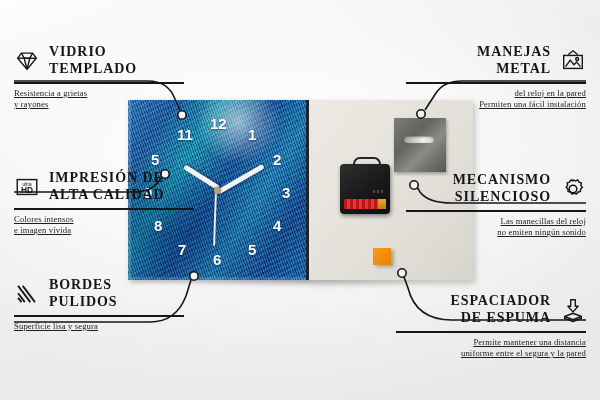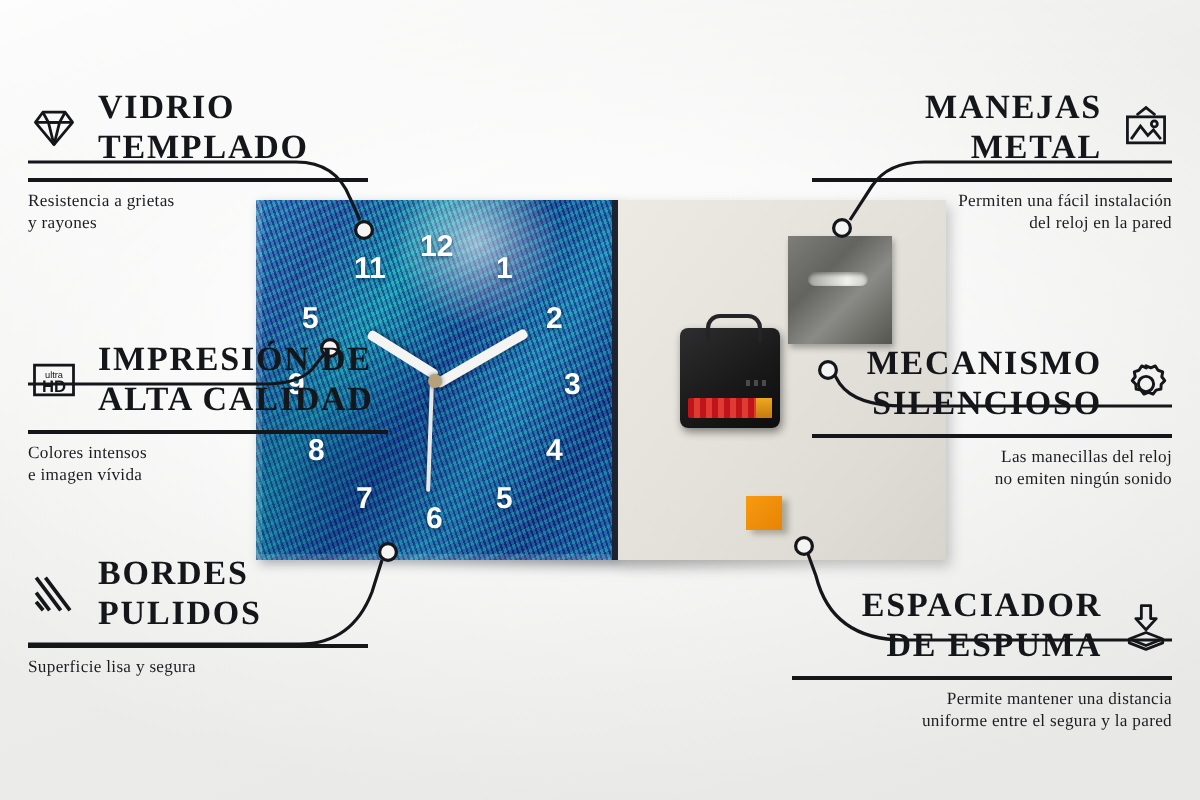--- a/index.html
+++ b/index.html
@@ -66,24 +66,24 @@
   .foam{position:absolute;left:64px;top:148px;width:18px;height:17px;
     background:linear-gradient(135deg,#f89a10,#e78405);
     box-shadow:3px 2px 3px rgba(70,60,40,0.35);}
 
   
   .callout{position:absolute;width:200px;}
   .callout.left{text-align:left;}
   .callout.right{text-align:right;}
   .co-head{display:flex;align-items:center;gap:9px;}
   .callout.right .co-head{justify-content:flex-end;}
-  .co-title{font-size:17px;font-weight:700;letter-spacing:0.9px;color:#14161a;line-height:1.18;
+  .co-title{font-size:14px;font-weight:700;letter-spacing:0.9px;color:#14161a;line-height:1.18;
     text-transform:uppercase;}
   .co-rule{height:1.6px;background:#14161a;margin:5px 0 4px 0;}
-  .co-desc{font-size:8.6px;color:#1b1d21;line-height:1.35;letter-spacing:0.15px;}
+  .co-desc{font-size:8.6px;color:#1b1d21;line-height:1.35;letter-spacing:0.15px;text-decoration:underline;}
   .ico{width:26px;height:26px;flex:0 0 26px;display:block;}
 
   
   #wires{position:absolute;left:0;top:0;width:600px;height:400px;pointer-events:none;}
 </style>
 </head>
 <body>
 
 <div class="bg-vig"></div>
 
@@ -209,22 +209,22 @@
     <svg class="ico" viewBox="0 0 28 28">
       <g fill="none" stroke="#14161a" stroke-width="1.5">
         <path d="M9 7 L14 3 L19 7"></path>
         <rect x="4" y="8" width="20" height="14"></rect>
         <path d="M6 20 L11 13 L15 18 L18 15 L22 20"></path>
         <circle cx="18.5" cy="11.8" r="1.6"></circle>
       </g>
     </svg>
   </div>
   <div class="co-rule"></div>
+  <div class="co-desc">del reloj en la pared</div>
   <div class="co-desc">Permiten una fácil instalación</div>
-  <div class="co-desc">del reloj en la pared</div>
 </div>
 
 <div class="callout right" style="left:406px;top:172px;width:180px;">
   <div class="co-head">
     <div>
       <div class="co-title">MECANISMO</div>
       <div class="co-title">SILENCIOSO</div>
     </div>
     <svg class="ico" viewBox="0 0 28 28">
       <g fill="none" stroke="#14161a" stroke-width="1.6" stroke-linejoin="round">

